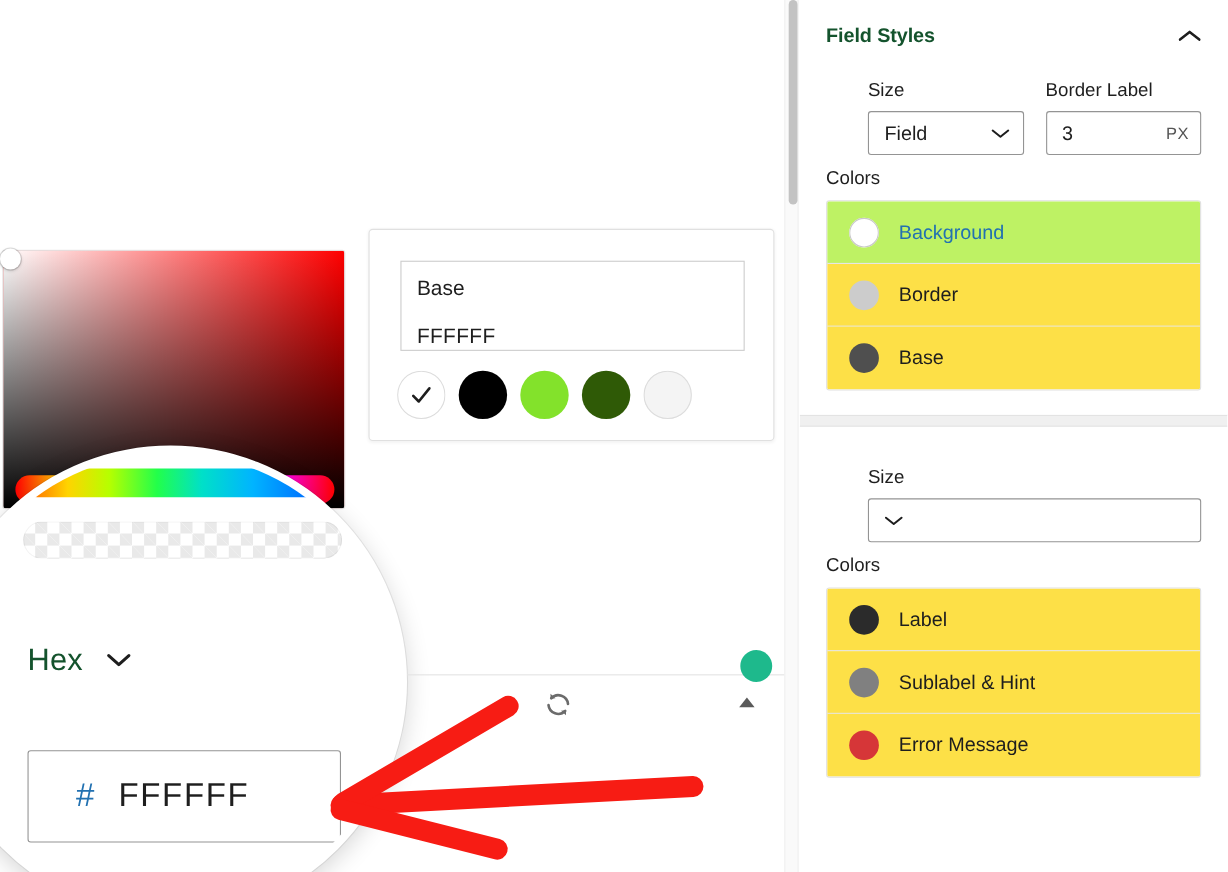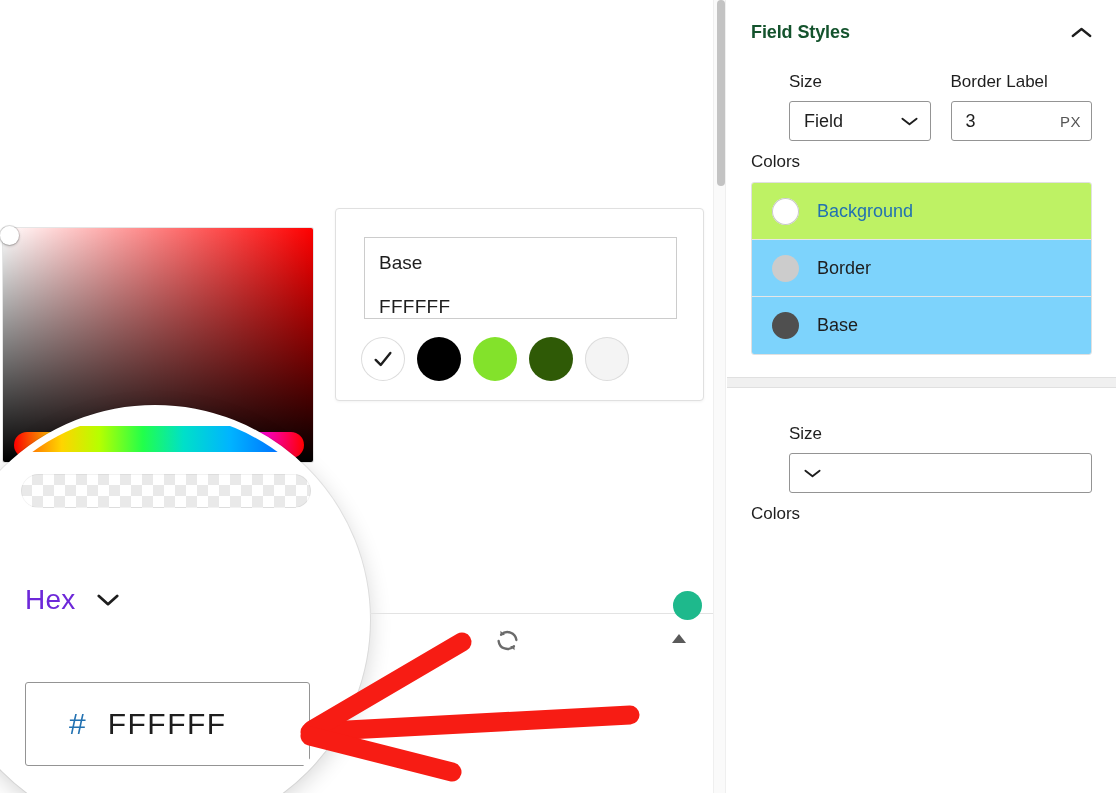--- a/index.html
+++ b/index.html
@@ -136,21 +136,21 @@
   .hex-mode-row {
     position: absolute;
     left: 78px;
     top: 172px;
     display: flex;
     align-items: center;
     gap: 22px;
   }
   .hex-mode-label {
     font-size: 28px;
-    color: #6d28d9;
+    color: #14532d;
     letter-spacing: .2px;
   }
   .hex-mode-chev {
     display: block;
     width: 22px;
     height: 13px;
     color: #1e1e1e;
   }
 
   .hex-input {
@@ -412,21 +412,21 @@
     overflow: hidden;
     background: #fff;
   }
   .color-item {
     display: flex;
     align-items: center;
     gap: 18px;
     height: 57px;
     padding: 0 0 0 20px;
     border-bottom: 1px solid #e6e6e6;
-    background: #7dd3fc;
+    background: #fde047;
     box-sizing: border-box;
   }
   .color-item:last-child { border-bottom: none; }
   .color-item.selected { background: #bef264; }
   .color-item .dot {
     width: 27px;
     height: 27px;
     border-radius: 50%;
     flex: none;
     box-sizing: border-box;
@@ -580,17 +580,31 @@
               <path d="M2 3 L12 11 L22 3" stroke="currentColor" stroke-width="2.6" stroke-linecap="round" stroke-linejoin="round"></path>
             </svg>
           </div>
         </div>
       </div>
 
       <div class="colors-label">
         <span class="field-label">Colors</span>
       </div>
 
+      <div class="color-list">
+        <div class="color-item">
+          <span class="dot" style="background:#2B2B2B"></span>
+          <span class="cname">Label</span>
+        </div>
+        <div class="color-item">
+          <span class="dot" style="background:#808080"></span>
+          <span class="cname">Sublabel &amp; Hint</span>
+        </div>
+        <div class="color-item">
+          <span class="dot" style="background:#D63638"></span>
+          <span class="cname">Error Message</span>
+        </div>
+      </div>
     </div>
 
   </div>
 
 </div>
 
 </body></html>

